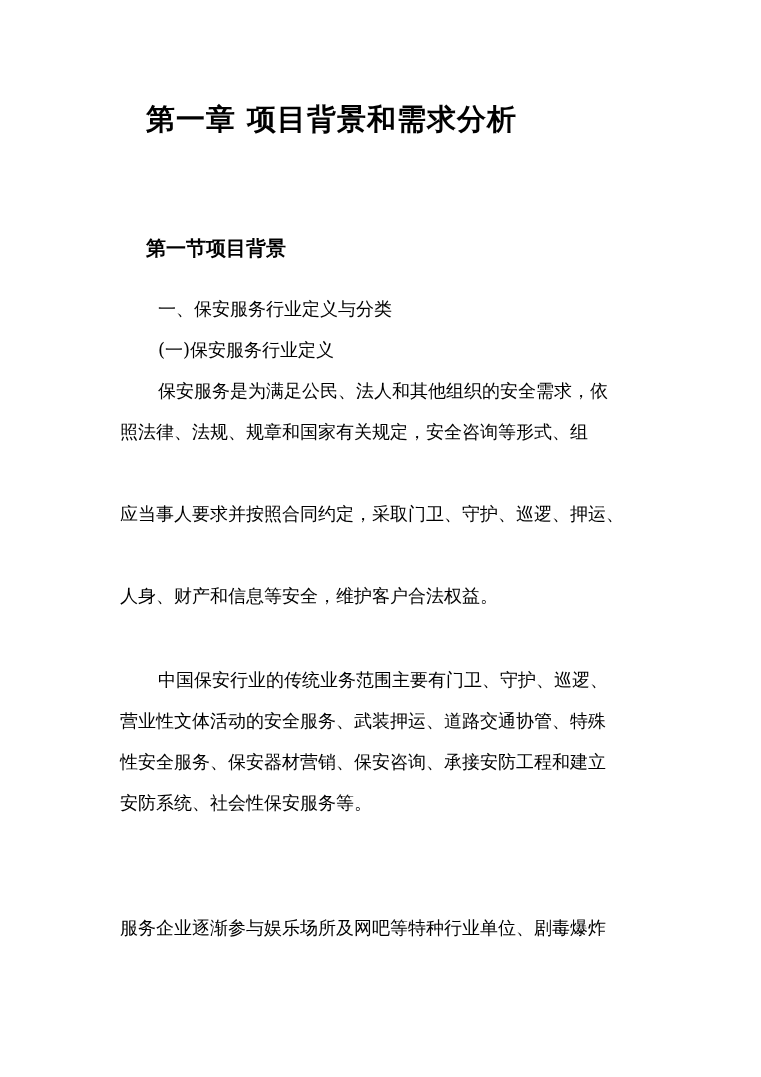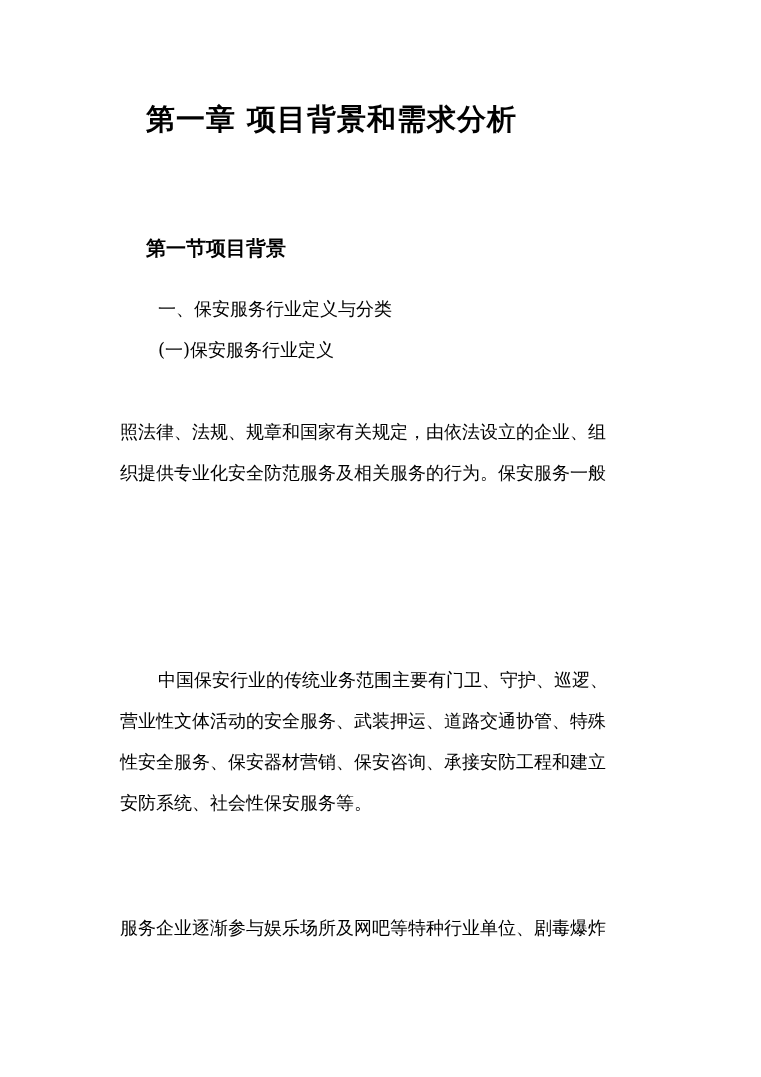--- a/index.html
+++ b/index.html
@@ -17,22 +17,24 @@
 </style>
 </head>
 <body>
 
 <div class="page">
   <div class="chapter-title">第一章  项目背景和需求分析</div>
   <div class="section-title">第一节项目背景</div>
 
   <div class="line indent" style="top:297px">一、保安服务行业定义与分类</div>
   <div class="line indent" style="top:338px">(一)保安服务行业定义</div>
-  <div class="line flush" style="top:420px">照法律、法规、规章和国家有关规定，由依法设立的企业、组</div>
-  <div class="line flush" style="top:461px">织提供专业化安全防范服务及相关服务的行为。保安服务一般</div>
+  <div class="line indent" style="top:379px">保安服务是为满足公民、法人和其他组织的安全需求，依</div>
+  <div class="line flush" style="top:420px">照法律、法规、规章和国家有关规定，安全咨询等形式、组</div>
+  <div class="line flush" style="top:502px">应当事人要求并按照合同约定，采取门卫、守护、巡逻、押运、</div>
+  <div class="line flush" style="top:584px">人身、财产和信息等安全，维护客户合法权益。</div>
   <div class="line indent" style="top:668px">中国保安行业的传统业务范围主要有门卫、守护、巡逻、</div>
   <div class="line flush" style="top:709px">营业性文体活动的安全服务、武装押运、道路交通协管、特殊</div>
   <div class="line flush" style="top:750px">性安全服务、保安器材营销、保安咨询、承接安防工程和建立</div>
   <div class="line flush" style="top:791px">安防系统、社会性保安服务等。</div>
   <div class="line flush" style="top:916px">服务企业逐渐参与娱乐场所及网吧等特种行业单位、剧毒爆炸</div>
 
   <div class="page-number">10</div>
 </div>
 
 </body></html>

